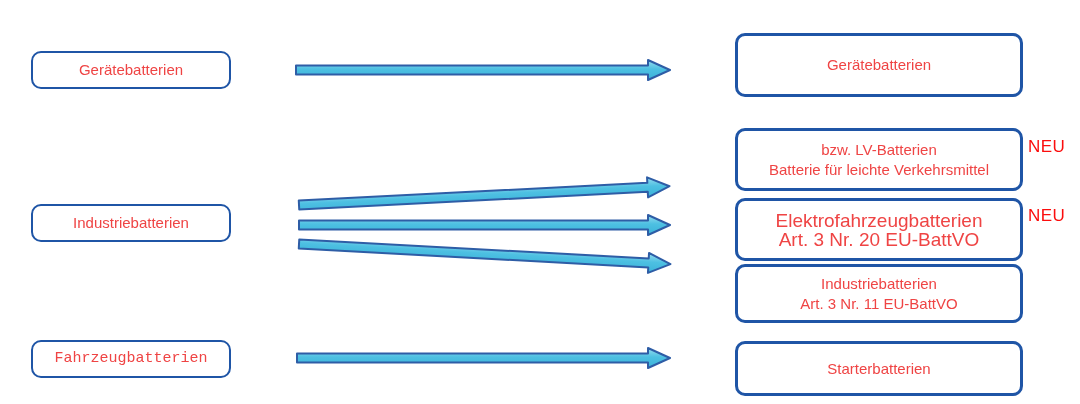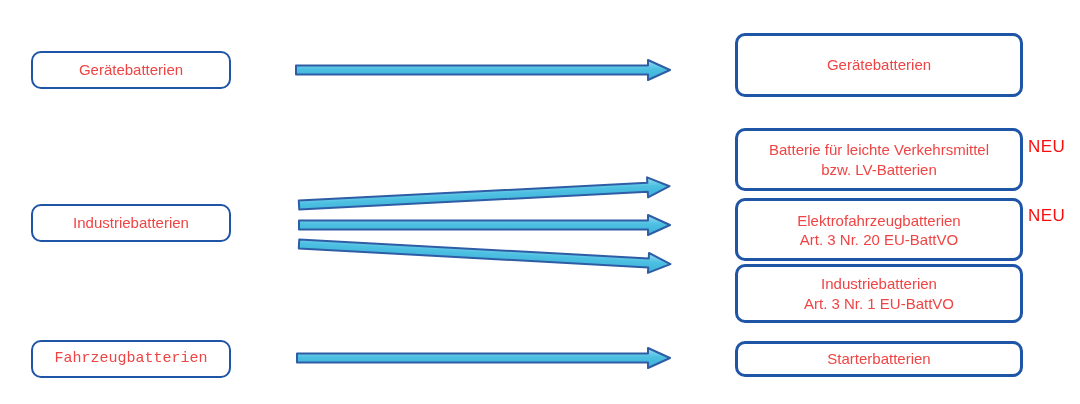--- a/index.html
+++ b/index.html
@@ -34,31 +34,31 @@
     left: 31px;
     width: 200px;
     height: 38px;
   }
   .right-box {
     left: 735px;
     width: 288px;
     border-width: 3px;
   }
   .right-box.small-text {
-    font-size: 15px;
+    font-size: 19px;
     line-height: 19px;
   }
   #left-box-1 { top: 51px; }
   #left-box-2 { top: 204px; }
   #left-box-3 { top: 340px; font-family: Liberation Mono, monospace; }
   #right-box-1 { top: 33px;  height: 64px; }
   #right-box-2 { top: 128px; height: 63px; }
   #right-box-3 { top: 198px; height: 63px; }
   #right-box-4 { top: 264px; height: 59px; }
-  #right-box-5 { top: 341px; height: 36px; }
+  #right-box-5 { top: 341px; height: 55px; }
   .neu-badge {
     position: absolute;
     left: 1028px;
     color: #FB0D0D;
     font-size: 17px;
     font-weight: 400;
     letter-spacing: 0.5px;
   }
   #neu-badge-1 { top: 137px; }
   #neu-badge-2 { top: 206px; }
@@ -101,30 +101,30 @@
     <span>Industriebatterien</span>
   </div>
   <div class="box left-box" id="left-box-3">
     <span>Fahrzeugbatterien</span>
   </div>
 
   <div class="box right-box" id="right-box-1">
     <span>Gerätebatterien</span>
   </div>
   <div class="box right-box" id="right-box-2">
+    <span>bzw. LV-Batterien</span>
     <span>Batterie für leichte Verkehrsmittel</span>
-    <span>bzw. LV-Batterien</span>
   </div>
   <div class="box right-box small-text" id="right-box-3">
     <span>Elektrofahrzeugbatterien</span>
     <span>Art. 3 Nr. 20 EU-BattVO</span>
   </div>
   <div class="box right-box" id="right-box-4">
     <span>Industriebatterien</span>
-    <span>Art. 3 Nr. 1 EU-BattVO</span>
+    <span>Art. 3 Nr. 11 EU-BattVO</span>
   </div>
   <div class="box right-box" id="right-box-5">
     <span>Starterbatterien</span>
   </div>
 
   <span class="neu-badge" id="neu-badge-1">NEU</span>
   <span class="neu-badge" id="neu-badge-2">NEU</span>
 
 </div>
 

